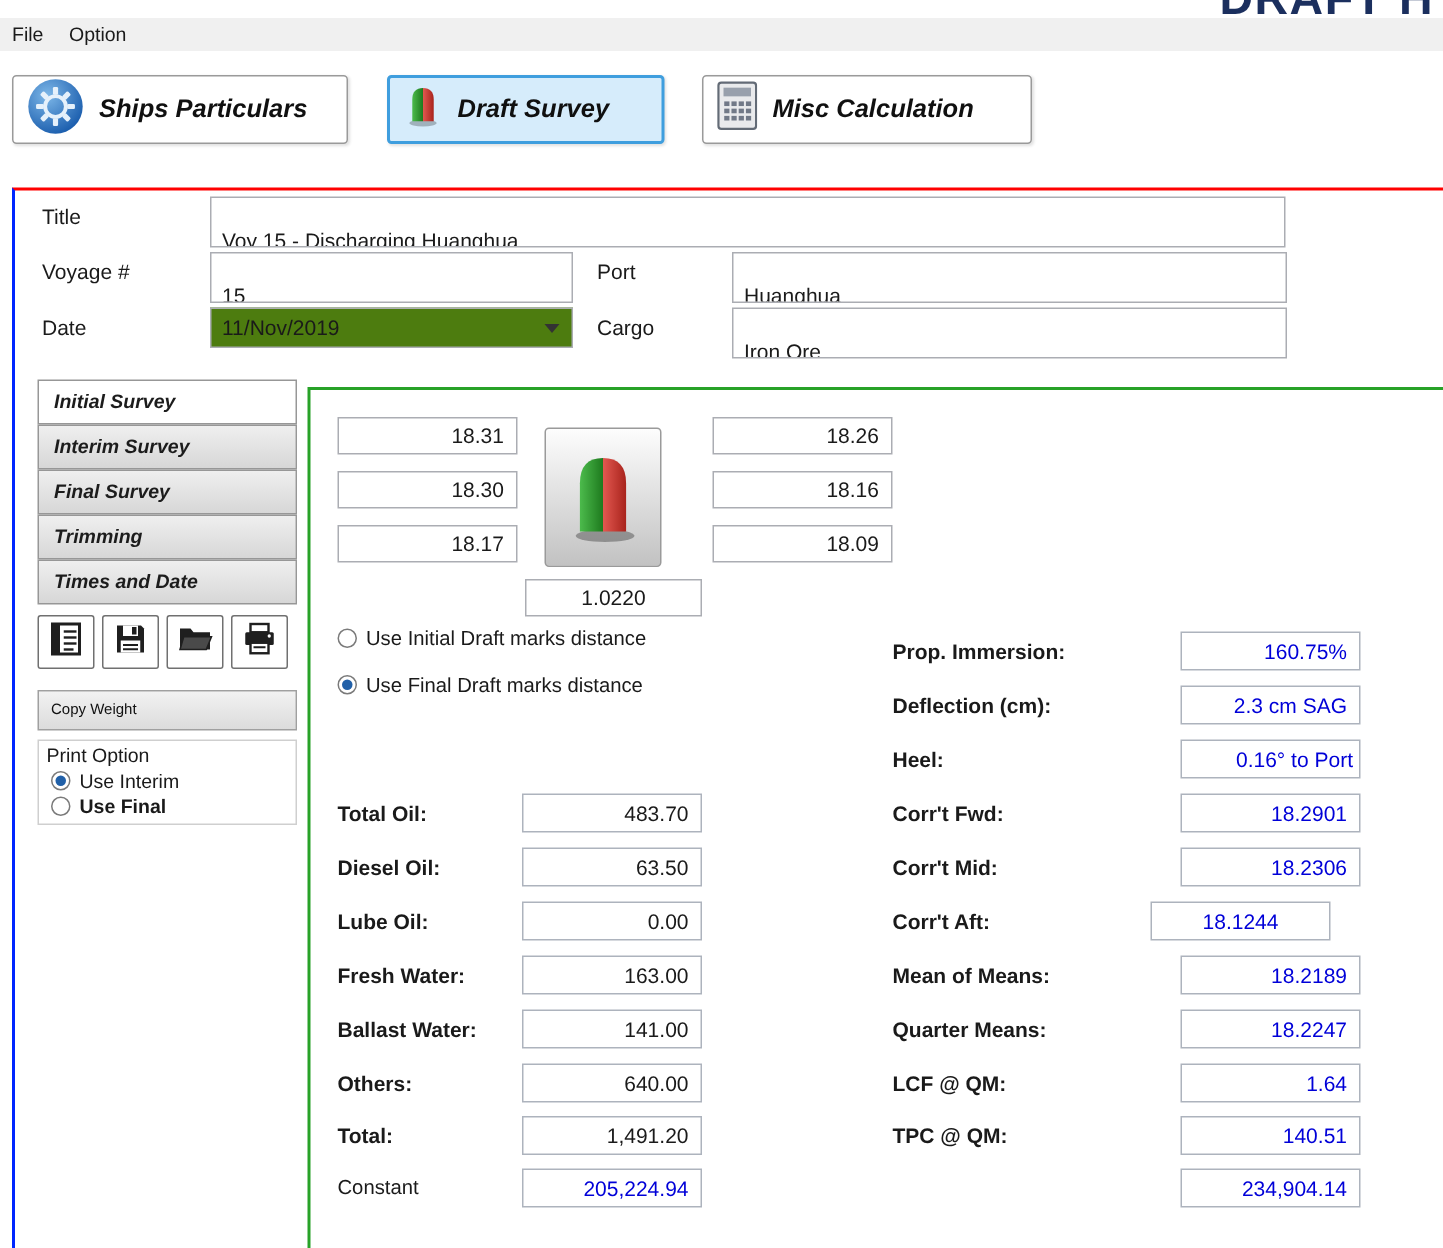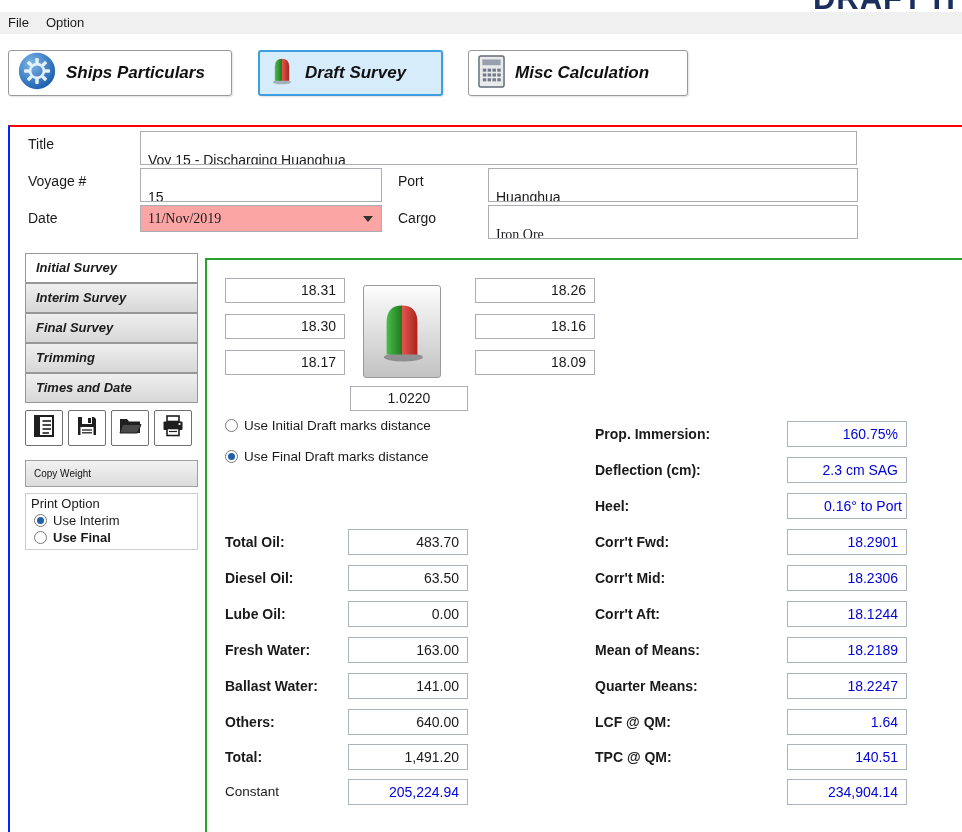--- a/index.html
+++ b/index.html
@@ -24,21 +24,21 @@
   
   .main-panel { position:absolute; top:125px; left:8px; width:954px; height:707px; background:#fff;
                 border-top:2px solid #ff0000; border-left:2px solid #0026ff; }
 
   .lbl { position:absolute; font-size:14px; color:#1a1a1a; white-space:nowrap; }
   .tb  { position:absolute; background:#fff; border:1px solid #abadb3; font-size:14px; line-height:25px;
          padding:16px 7px; white-space:nowrap; overflow:hidden; }
   .blue-val { color:#0000d8; }
 
   
-  .combo { position:absolute; background:#fca5a5; border:1px solid #abadb3;font-family:Liberation Serif, serif; }
+  .combo { position:absolute; background:#4d7c0f; border:1px solid #abadb3; }
   .combo-text { position:absolute; left:7px; top:0; line-height:25px; font-size:14px; }
   .combo-btn { position:absolute; right:0; top:0; width:26px; height:100%; display:flex; align-items:center; justify-content:center; }
   .caret-down { width:0; height:0; border-left:5px solid transparent; border-right:5px solid transparent; border-top:6px solid #333; }
 
   
   .side-tab { position:absolute; left:15px; width:173px; height:30px; background:linear-gradient(#efefef,#d7d7d7);
               border:1px solid #979797; font-style:italic; font-weight:bold; font-size:13px; line-height:28px;
               padding-left:10px; color:#1c1c1c; }
   .side-tab.selected { background:#ffffff; }
 
@@ -166,21 +166,21 @@
     <div class="tb" style="left:478px; top:41px; width:370px; height:27px;">Huanghua</div>
 
     <span class="lbl" style="left:18px; top:78px; line-height:27px;">Date</span>
     <div class="combo" style="left:130px; top:78px; width:242px; height:27px;">
       <span class="combo-text">11/Nov/2019</span>
       <span class="combo-btn">
           <span class="caret-down"></span>
         </span>
     </div>
     <span class="lbl" style="left:388px; top:78px; line-height:27px;">Cargo</span>
-    <div class="tb" style="left:478px; top:78px; width:370px; height:27px;font-family:Liberation Serif, serif;">Iron Ore</div>
+    <div class="tb" style="left:478px; top:78px; width:370px; height:27px;">Iron Ore</div>
 
     <div class="side-tab selected" style="top:126px;">Initial Survey</div>
     <div class="side-tab" style="top:156px;">Interim Survey</div>
     <div class="side-tab" style="top:186px;">Final Survey</div>
     <div class="side-tab" style="top:216px;">Trimming</div>
     <div class="side-tab" style="top:246px;">Times and Date</div>
 
     <div class="icon-btn" style="left:15px; top:283px;">
       <span>
         <svg width="24" height="24" viewBox="0 0 24 24">
@@ -301,21 +301,21 @@
       <div class="val-box blue-val" style="left:580px; top:161px;">160.75%</div>
       <span class="w-label" style="left:388px; top:197px;">Deflection (cm):</span>
       <div class="val-box blue-val" style="left:580px; top:197px;">2.3 cm SAG</div>
       <span class="w-label" style="left:388px; top:233px;">Heel:</span>
       <div class="val-box blue-val" style="left:580px; top:233px;padding-left:36px;">0.16° to Port</div>
       <span class="w-label" style="left:388px; top:269px;">Corr't Fwd:</span>
       <div class="val-box blue-val" style="left:580px; top:269px;">18.2901</div>
       <span class="w-label" style="left:388px; top:305px;">Corr't Mid:</span>
       <div class="val-box blue-val" style="left:580px; top:305px;">18.2306</div>
       <span class="w-label" style="left:388px; top:341px;">Corr't Aft:</span>
-      <div class="val-box blue-val" style="left:580px; top:341px;">18.1244</div>
+      <div class="val-box blue-val" style="left:560px; top:341px;text-align:center;">18.1244</div>
       <span class="w-label" style="left:388px; top:377px;">Mean of Means:</span>
       <div class="val-box blue-val" style="left:580px; top:377px;">18.2189</div>
       <span class="w-label" style="left:388px; top:413px;">Quarter Means:</span>
       <div class="val-box blue-val" style="left:580px; top:413px;">18.2247</div>
       <span class="w-label" style="left:388px; top:449px;">LCF @ QM:</span>
       <div class="val-box blue-val" style="left:580px; top:449px;">1.64</div>
       <span class="w-label" style="left:388px; top:484px;">TPC @ QM:</span>
       <div class="val-box blue-val" style="left:580px; top:484px;">140.51</div>
       <div class="val-box blue-val" style="left:580px; top:519px;">234,904.14</div>
 

